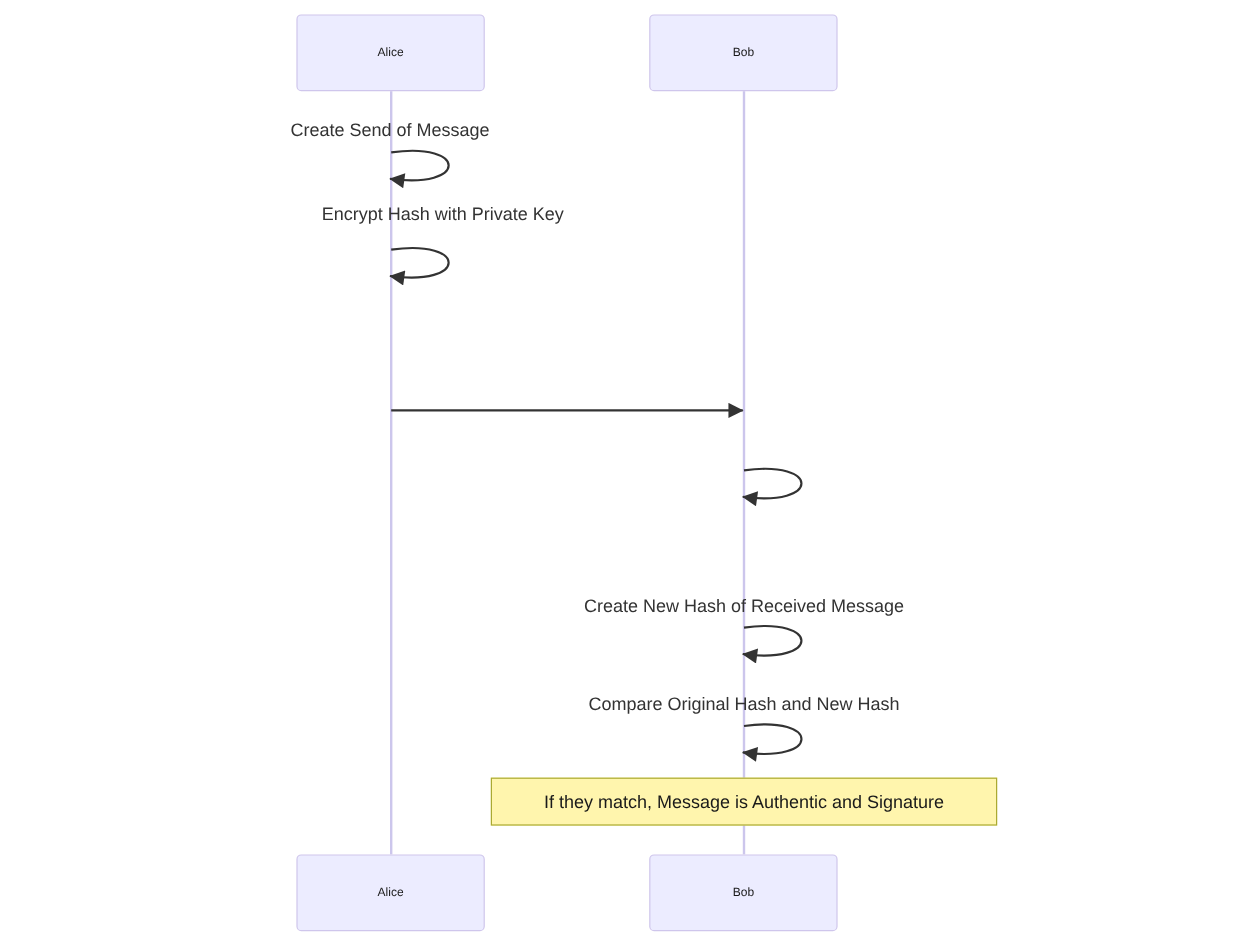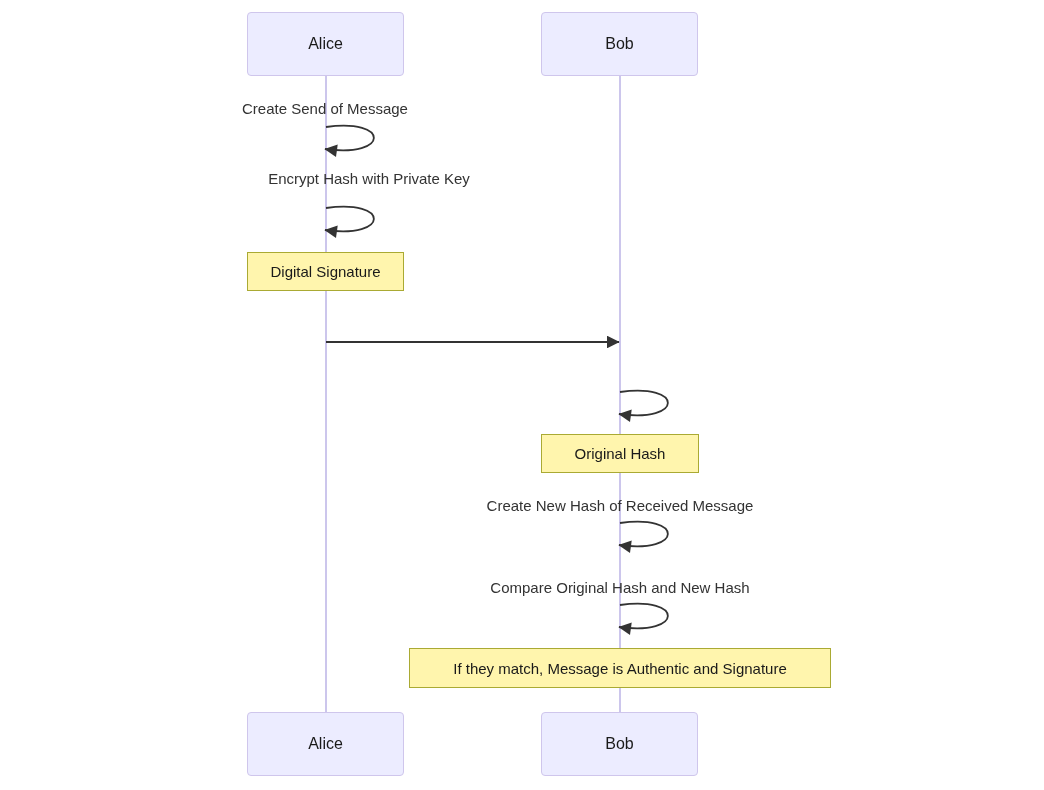--- a/index.html
+++ b/index.html
@@ -19,21 +19,21 @@
   .arrows { position: absolute; left: 0; top: 0; }
   .arrow  { stroke: var(--arrow, #333333); stroke-width: 1.8; fill: none; }
   .ah     { fill: var(--arrow, #333333); stroke: none; }
 
   .actor {
     position: absolute;
     display: flex; align-items: center; justify-content: center;
     background: var(--actor-fill, #ECECFF);
     border: 1px solid var(--actor-border, #CFC6EC);
     border-radius: 4px;
-    font-size: 16px;
+    font-size: 10px;
     color: var(--actor-text, #1a1a1a);
   }
   .note {
     position: absolute;
     display: flex; align-items: center; justify-content: center;
     background: var(--note-fill, #FFF5AD);
     border: 1px solid var(--note-border, #AAAA33);
     font-size: 15px;
     color: var(--note-text, #1a1a1a);
     white-space: nowrap;
@@ -74,26 +74,20 @@
   </div>
   <div class="actor" style="left:541px; top:12px; width:157px; height:64px;">
     <span>Bob</span>
   </div>
 
   <div class="msg-label" style="left:325px; top:100px;">Create Send of Message</div>
   <div class="msg-label" style="left:325px; top:170px;margin-left:44px;">Encrypt Hash with Private Key</div>
   <div class="msg-label" style="left:620px; top:497px;">Create New Hash of Received Message</div>
   <div class="msg-label" style="left:620px; top:579px;">Compare Original Hash and New Hash</div>
 
-  <div class="note" style="left:247px; top:252px; width:157px; height:39px;">
-    <span>Digital Signature</span>
-  </div>
-  <div class="note" style="left:541px; top:434px; width:158px; height:39px;">
-    <span>Original Hash</span>
-  </div>
   <div class="note" style="left:409px; top:648px; width:422px; height:40px;">
     <span>If they match, Message is Authentic and Signature</span>
   </div>
 
   <div class="actor" style="left:247px; top:712px; width:157px; height:64px;">
     <span>Alice</span>
   </div>
   <div class="actor" style="left:541px; top:712px; width:157px; height:64px;">
     <span>Bob</span>
   </div>

